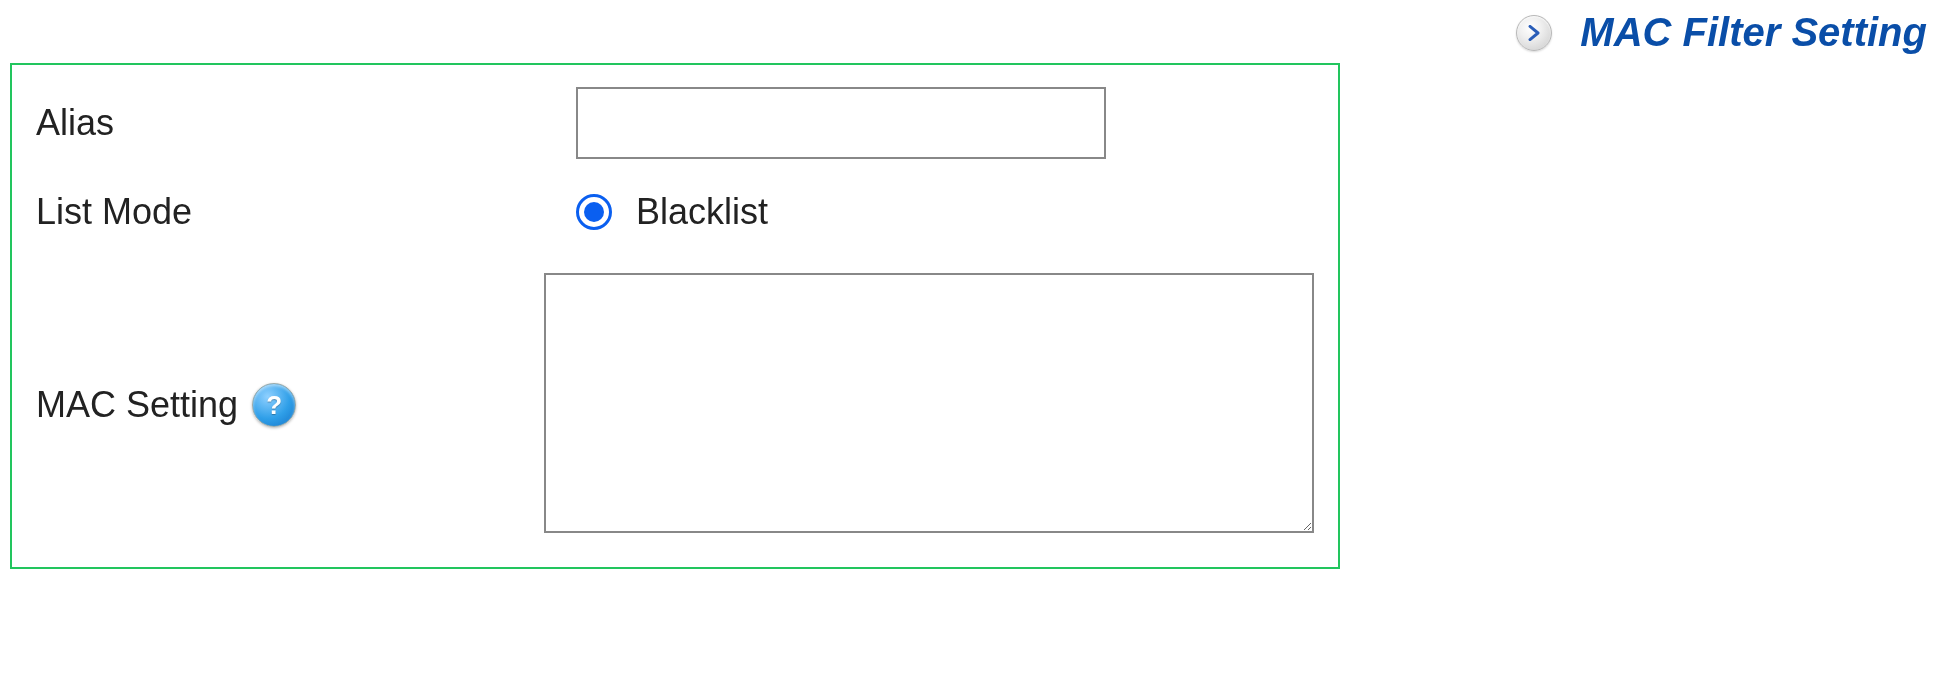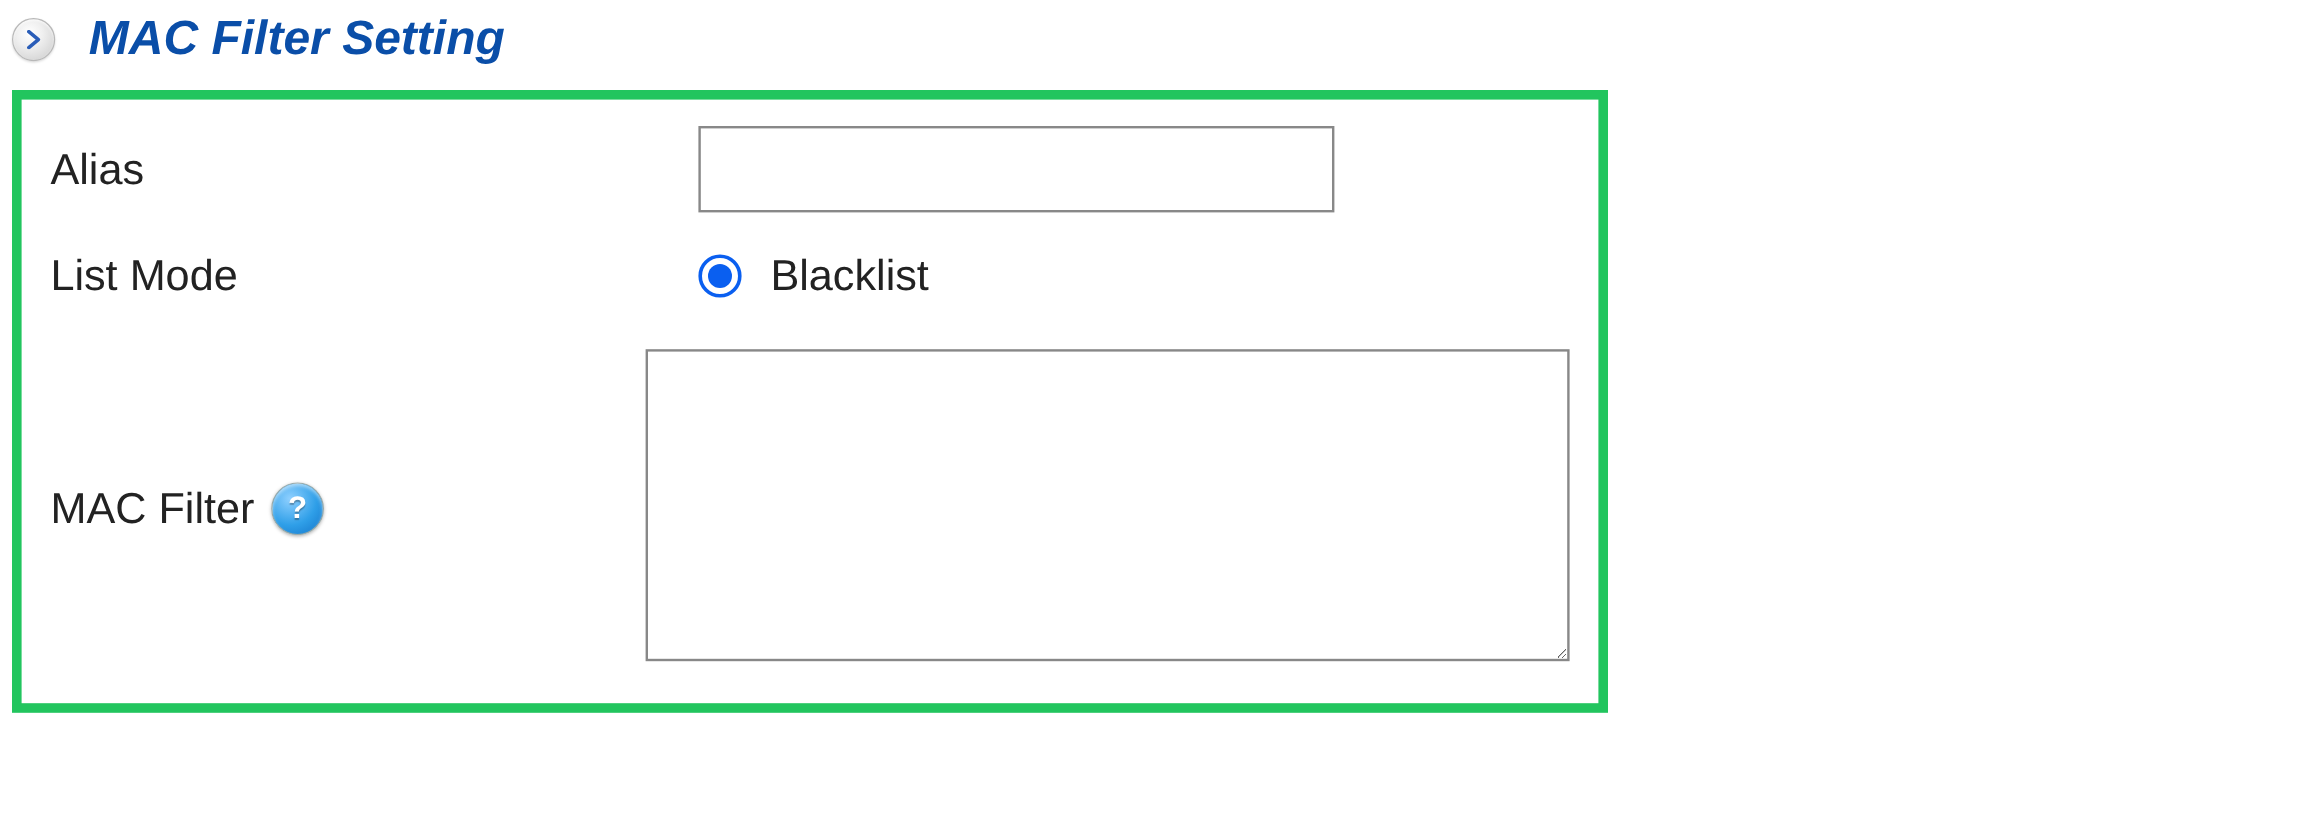--- a/index.html
+++ b/index.html
@@ -8,21 +8,22 @@
       padding: 0;
     }
     body {
       font-family: Arial, Helvetica, sans-serif;
       background: #fff;
       padding: 10px;
     }
     .section-header {
       display: flex;
       align-items: center;
-      margin-bottom: 20px;
+      margin-bottom: 8px;
+      justify-content: flex-end;
     }
     .chevron-icon {
       width: 36px;
       height: 36px;
       border-radius: 50%;
       background: radial-gradient(circle at 40% 35%, #ffffff 0%, #f0f0f0 35%, #d5d5d5 80%, #bbbbbb 100%);
       border: 1px solid #b8b8b8;
       display: flex;
       align-items: center;
       justify-content: center;
@@ -33,21 +34,21 @@
       width: 14px;
       height: 16px;
     }
     .section-title {
       font-size: 40px;
       font-weight: bold;
       color: #0a4ea8;
       font-style: italic;
     }
     .form-box {
-      border: 8px solid #22c55e;
+      border: 2px solid #22c55e;
       padding: 0;
       width: 1330px;
     }
     .form-row {
       display: flex;
       align-items: center;
       padding: 16px 24px;
     }
     .form-row:first-child {
       padding-top: 22px;
@@ -170,21 +171,21 @@
             <div class="radio-dot"></div>
           </div>
           <span class="radio-label">Blacklist</span>
         </div>
       </div>
     </div>
   </div>
 
   <div class="form-row row-textarea">
     <div class="form-label">
-      <span>MAC Filter</span>
+      <span>MAC Setting</span>
       <div class="help-icon">
         <span>?</span>
       </div>
     </div>
     <div class="form-field">
       <textarea class="textarea-input" style=""></textarea>
     </div>
   </div>
 
 </div>

